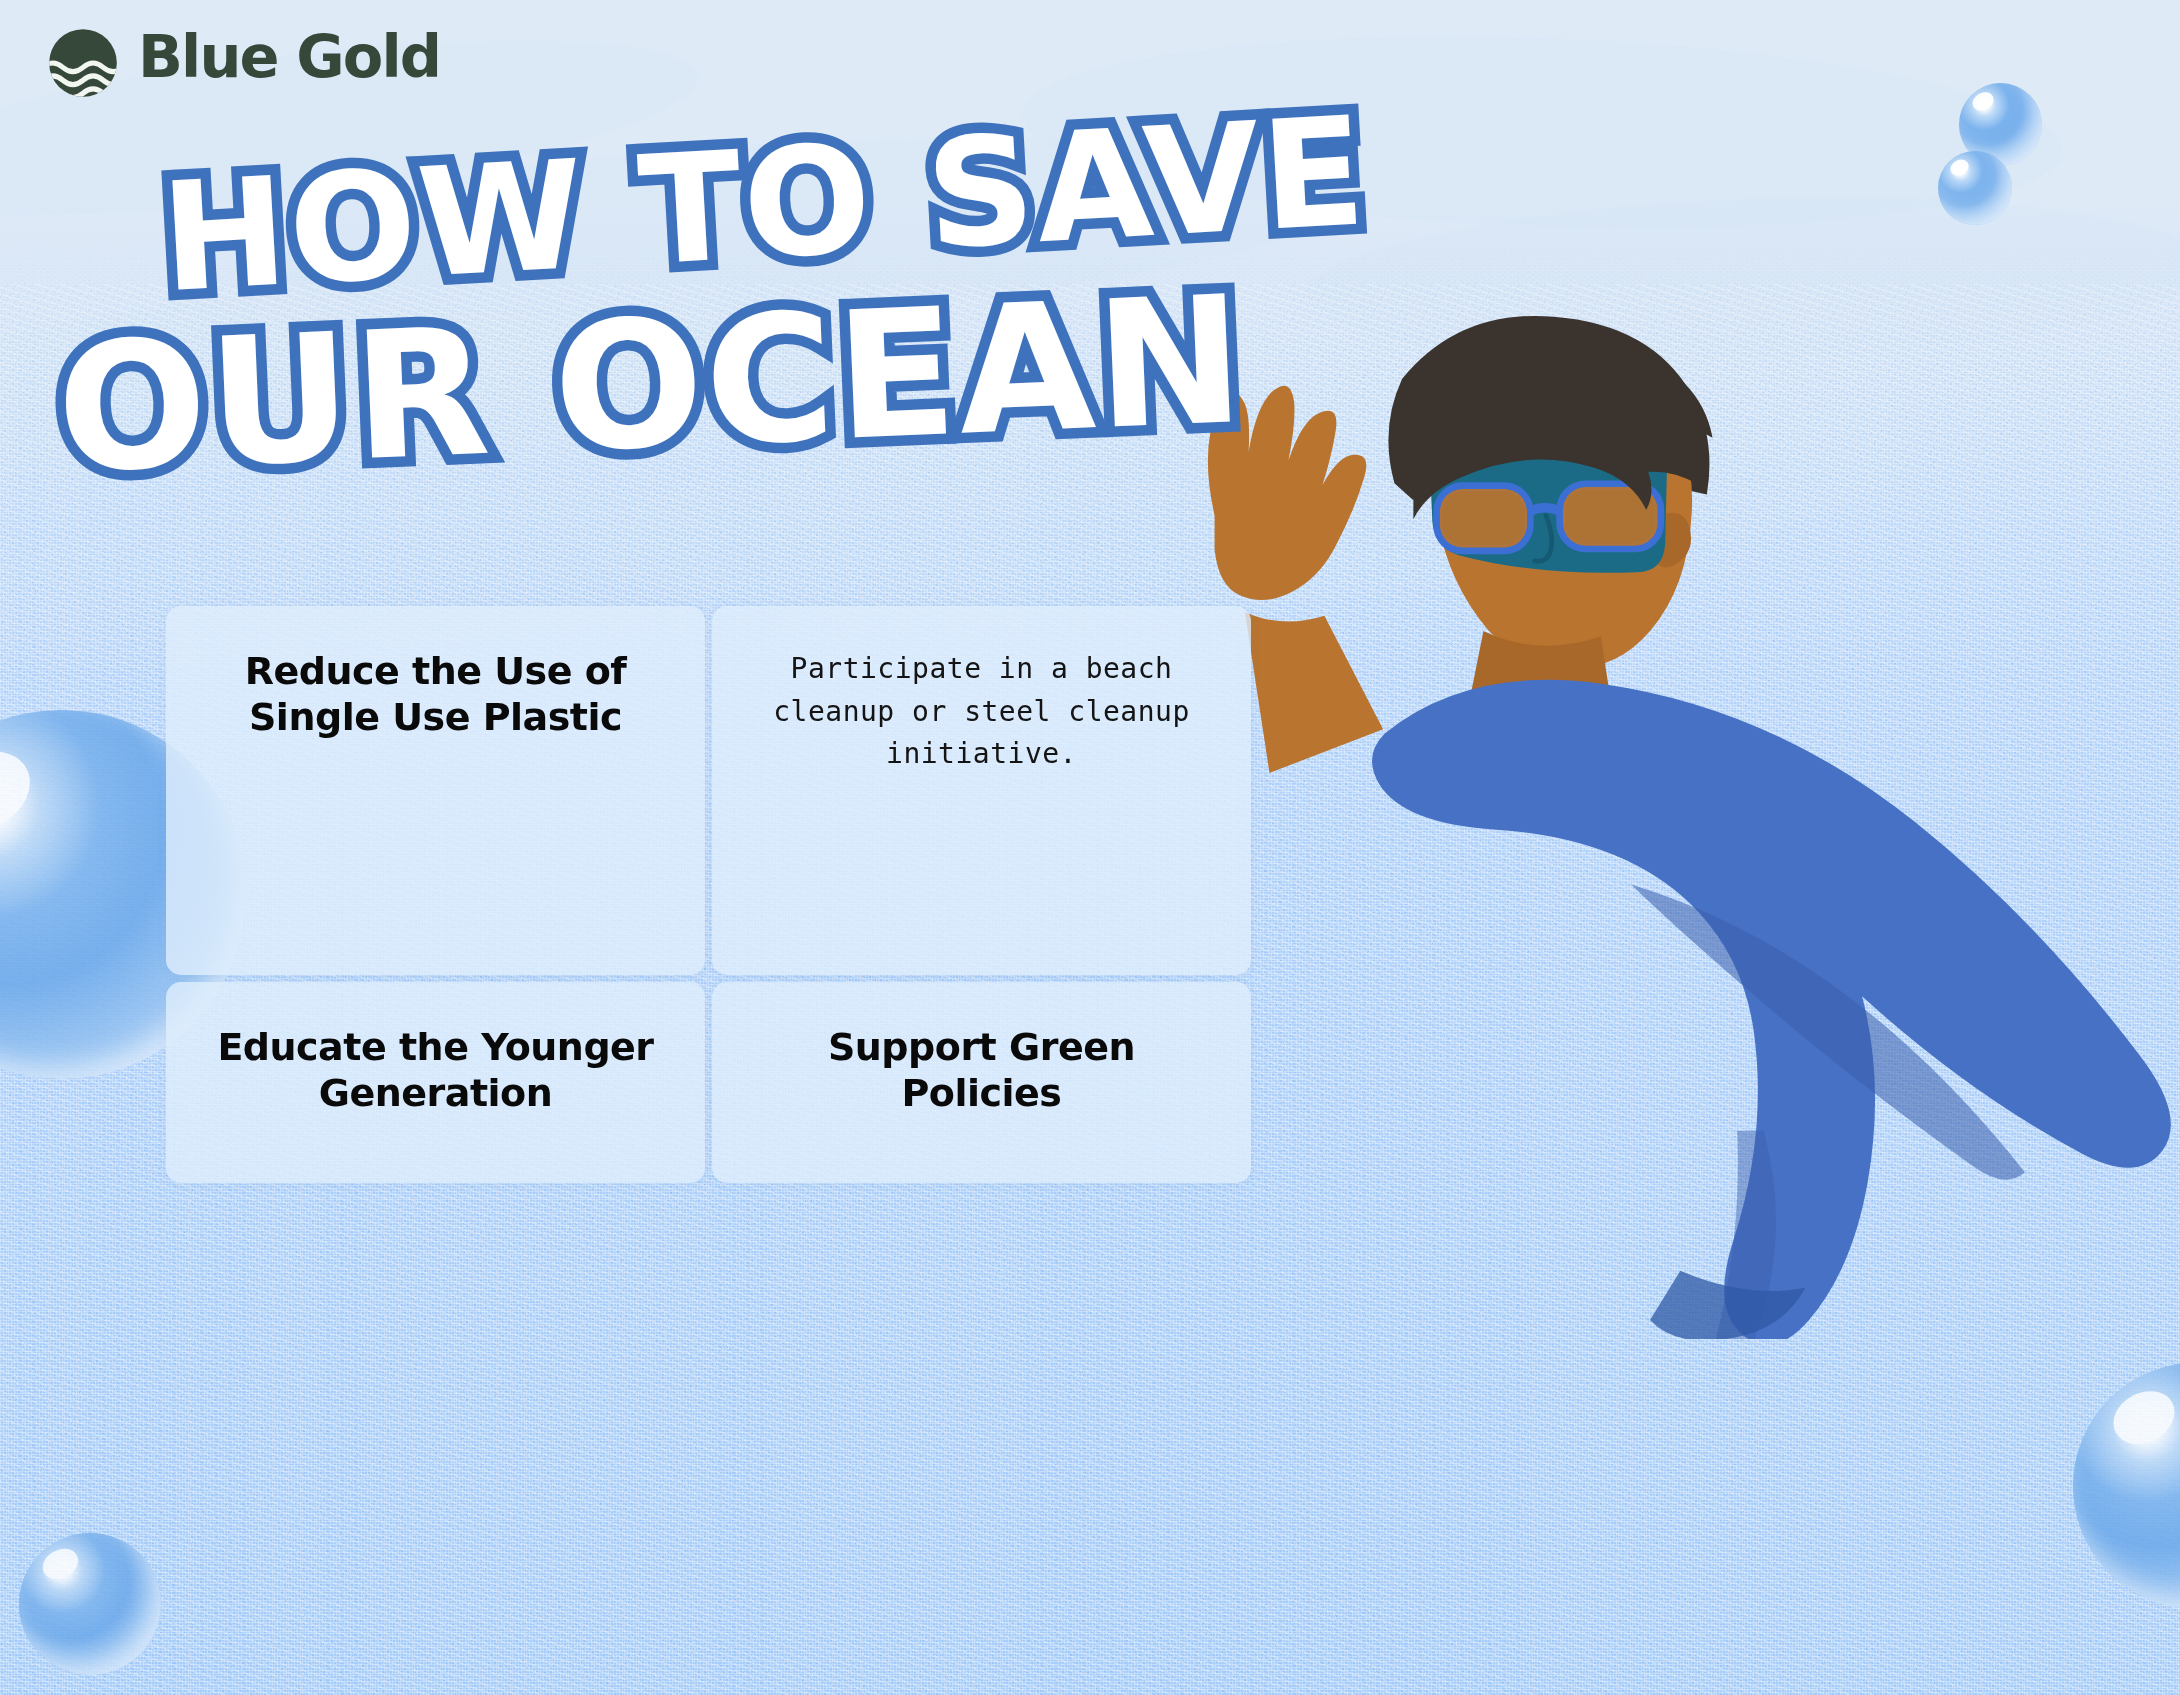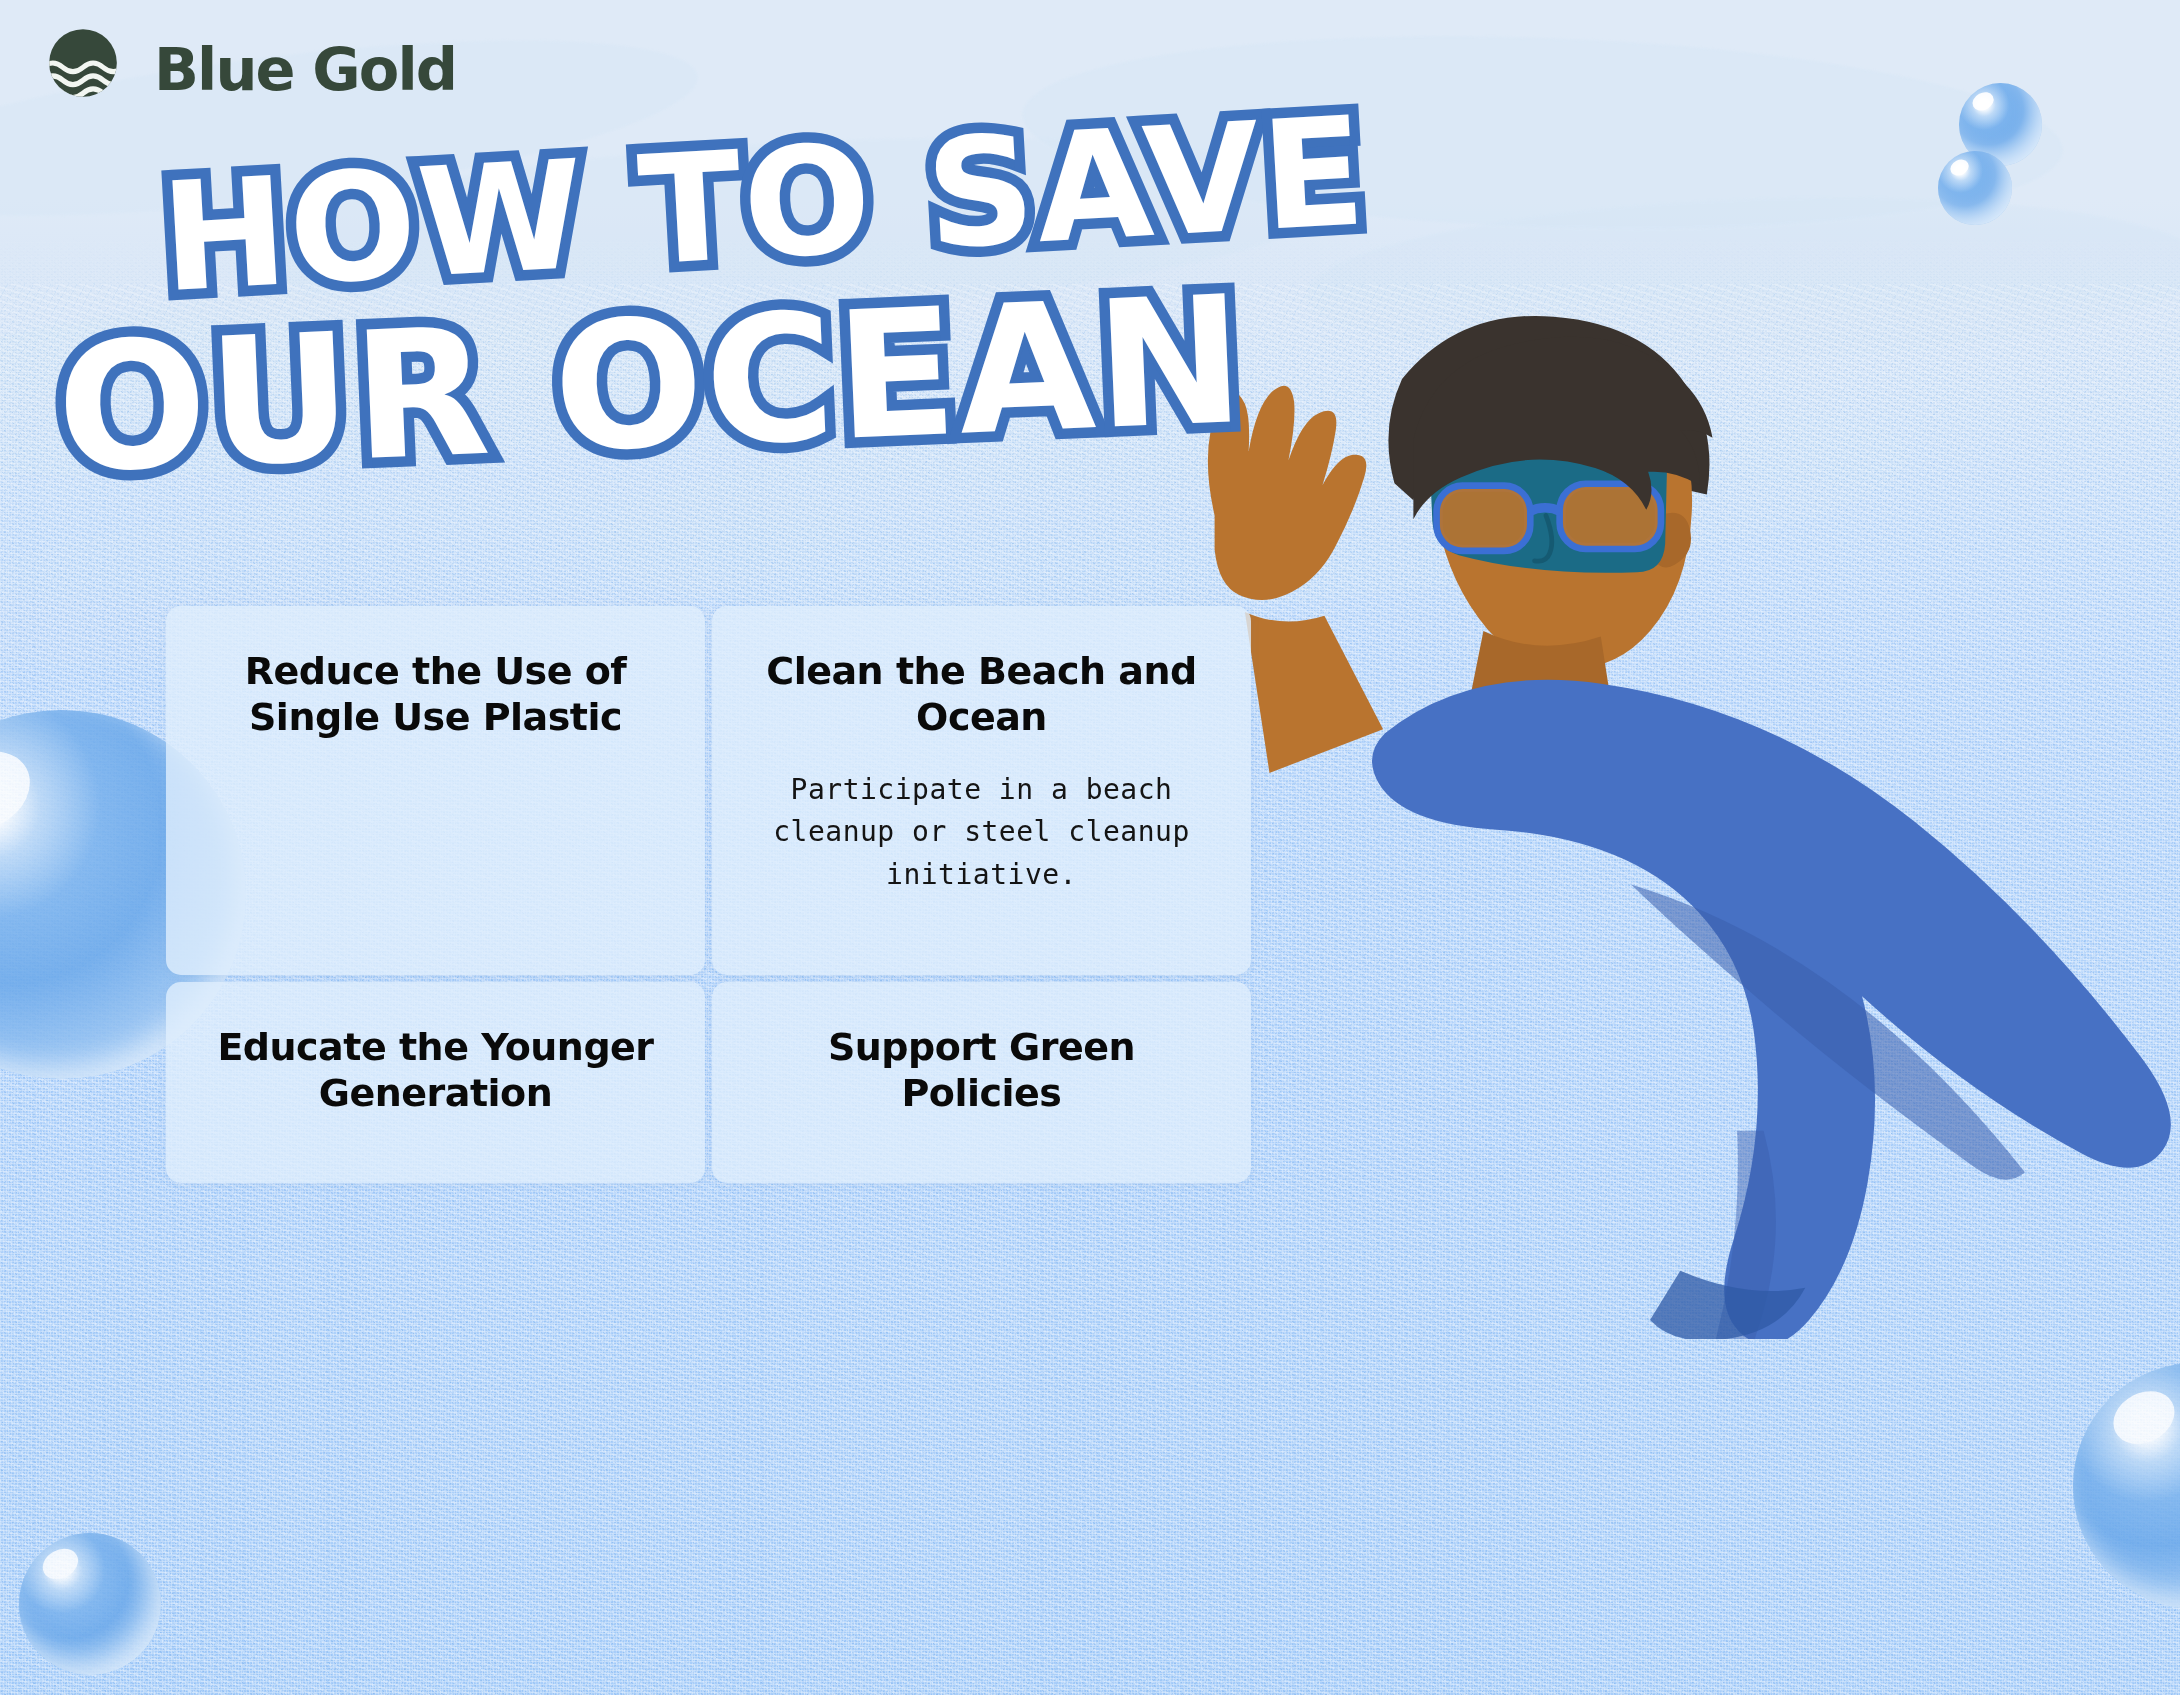--- a/index.html
+++ b/index.html
@@ -56,21 +56,21 @@
     position:absolute; left:0; right:0; top:284px; bottom:0;
     pointer-events:none; opacity:.30;
     background-image:
       repeating-linear-gradient(17deg, rgba(255,255,255,.7) 0 1.9px, rgba(255,255,255,0) 1.9px 6.6px),
       repeating-linear-gradient(-61deg, rgba(120,175,235,.35) 0 0.9px, rgba(120,175,235,0) 0.9px 7.6px);
   }
 
   
   .logo{
     position:absolute; left:47px; top:26.5px;
-    display:flex; align-items:flex-end; gap:35px; z-index:40;
+    display:flex; align-items:flex-start; gap:19px; z-index:40;
   }
   .logo-mark{ width:72px; height:72px; display:block; }
   .logo-text{
     font-family:"DejaVu Sans", sans-serif;
     font-weight:bold; font-size:59px; letter-spacing:-1.9px;
     color:#36483a; line-height:1; white-space:nowrap;
   }
 
   
   .title-wrap{ position:absolute; left:0; top:142px; width:1136px; z-index:30; }
@@ -251,21 +251,20 @@
     <path d="M612 1128 q70 30 132 18 q-24 46 -84 54 q-54 8 -80 -20 z" fill="#2f5aa6" opacity=".75"></path>
   </svg>
 
   <div class="cards">
 
     <div class="card tall">
       <div class="card-title">Reduce the Use of Single Use Plastic</div>
     </div>
 
     <div class="card tall">
-      <div class="card-title">Clean the Beach and Ocean</div>
       <div class="card-body">Participate in a beach cleanup or steel cleanup initiative.</div>
     </div>
 
     <div class="card">
       <div class="card-title">Educate the Younger Generation</div>
       <div class="card-body"></div>
     </div>
 
     <div class="card">
       <div class="card-title">Support Green Policies</div>

